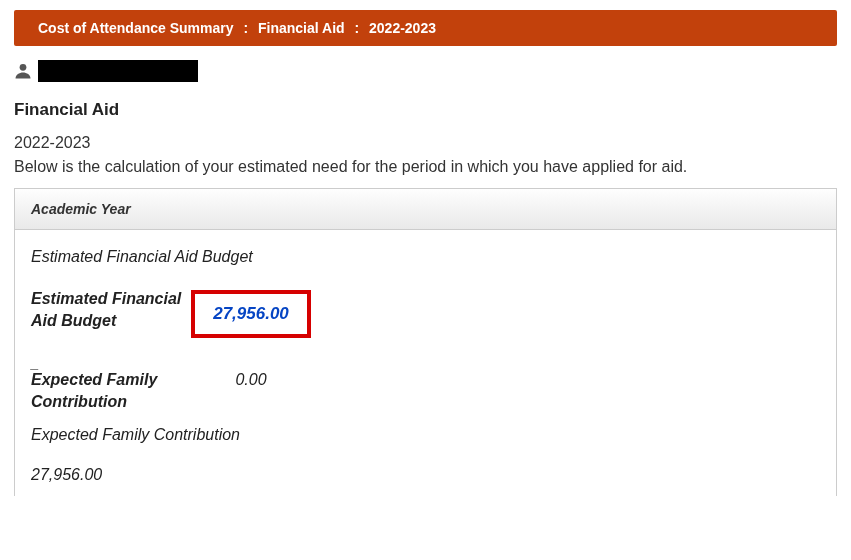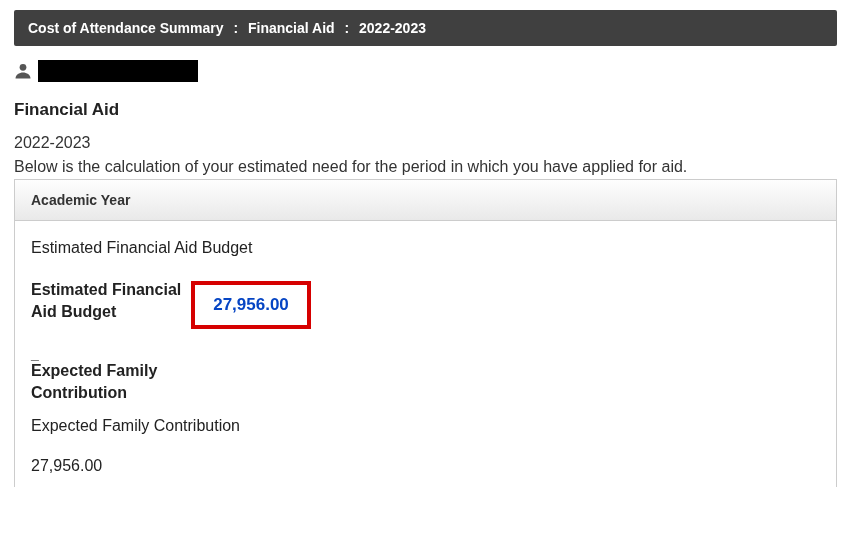--- a/index.html
+++ b/index.html
@@ -7,25 +7,25 @@
       font-family: Arial, Helvetica, sans-serif;
       background: #fff;
       width: 851px;
       height: 560px;
       overflow: hidden;
     }
     .page {
       padding: 10px 14px 0 14px;
     }
     .black-bar {
-      background: #404040;
+      background: #c2410c;
       color: #fff;
       font-weight: bold;
       font-size: 14px;
-      padding: 10px 14px;
+      padding: 10px 24px;
       border-radius: 2px;
     }
     .sep { margin: 0 6px; font-weight: bold; }
     .user-row {
       display: flex;
       align-items: center;
       margin-top: 14px;
       margin-bottom: 18px;
     }
     .user-icon {
@@ -46,25 +46,26 @@
       margin-bottom: 14px;
     }
     .year {
       font-size: 16px;
       color: #333;
       margin-bottom: 6px;
     }
     .desc {
       font-size: 16px;
       color: #333;
-      margin-bottom: 3px;
+      margin-bottom: 12px;
     }
     .panel {
       border: 1px solid #ccc;
       border-bottom: none;
+      font-style: italic;
     }
     .panel-header {
       background: linear-gradient(#fefefe, #e9e9e9);
       border-bottom: 1px solid #ccc;
       padding: 12px 16px;
       font-weight: bold;
       color: #333;
       font-size: 14px;
     }
     .panel-body {
@@ -152,20 +153,21 @@
           <span class="highlight-box">
             <span class="highlight-val">27,956.00</span>
           </span>
         </div>
       </div>
 
       <div class="sep-dash">_</div>
 
       <div class="row-pair" style="margin-bottom:4px;">
         <div class="label">Expected Family Contribution</div>
+        <div class="val">0.00</div>
       </div>
 
       <div class="plain">Expected Family Contribution</div>
 
       <div class="need-val">27,956.00</div>
 
     </div>
   </div>
 
 </div>

